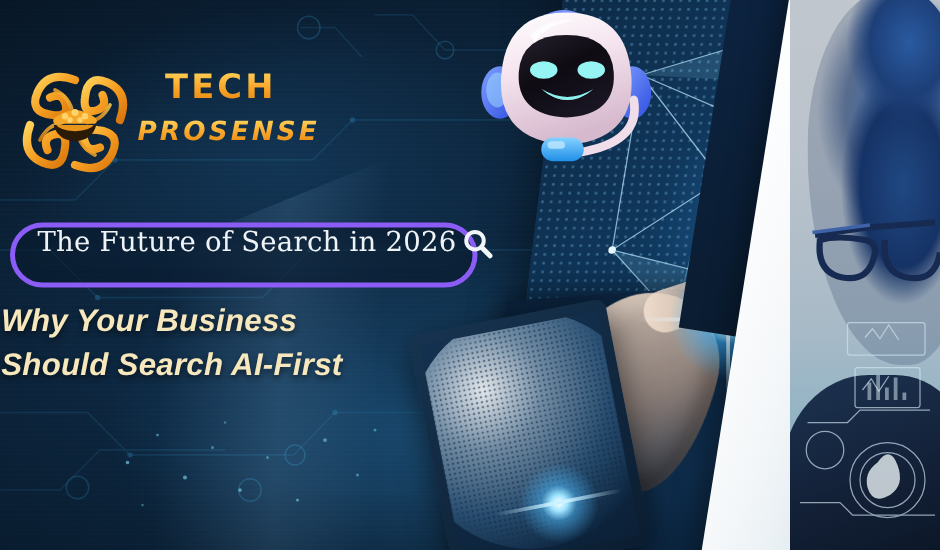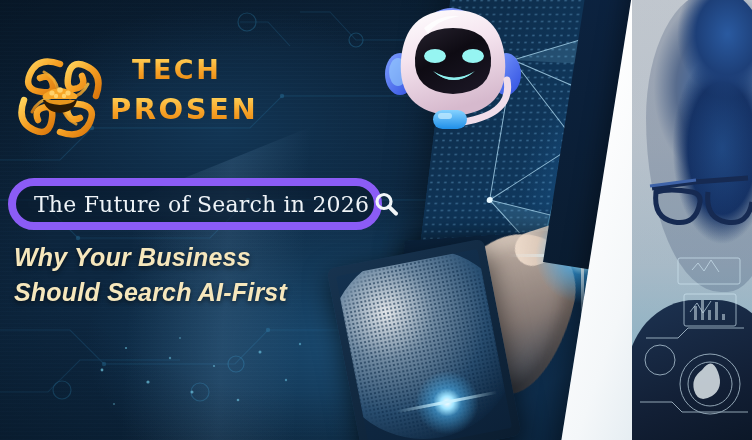--- a/index.html
+++ b/index.html
@@ -27,34 +27,34 @@
   
   .logo-wrap{position:absolute;left:14px;top:52px;width:250px;height:92px;}
   .logo-mark{position:absolute;left:0;top:2px;width:92px;height:88px;}
   .logo-text{position:absolute;left:96px;top:4px;width:150px;height:86px;
     font-family:"DejaVu Sans",sans-serif;}
   .logo-line{display:block;font-weight:bold;letter-spacing:2.5px;
     background:linear-gradient(180deg,#ffd45c 0%,#f9a72b 52%,#e8860f 100%);
     -webkit-background-clip:text;background-clip:text;color:transparent;
     text-shadow:none;line-height:1;}
   .logo-tech{font-size:27px;margin-left:22px;}
-  .logo-pro{font-size:29px;margin-top:12px;}
+  .logo-pro{font-size:21px;margin-top:12px;font-style:italic;}
 
   
   .search{position:absolute;left:8px;top:178px;width:374px;height:52px;
-    border:8px solid #8b5cf6;border-radius:26px;
+    border:4px solid #8b5cf6;border-radius:26px;
     background:rgba(9,28,46,.62);
     box-shadow:0 0 10px rgba(10,28,48,.6) inset;
-    display:flex;align-items:center;padding:0 18px;box-sizing:border-box;}
+    display:flex;padding:0 18px;box-sizing:border-box;}
   .search-text{flex:1;font-family:"DejaVu Serif",serif;font-size:22px;color:#eef3f7;
     letter-spacing:.2px;white-space:nowrap;}
   .search-icon{width:26px;height:26px;flex:0 0 26px;margin-left:4px;}
 
   
-  .headline{position:absolute;left:14px;top:240px;width:350px;
+  .headline{position:absolute;left:1px;top:240px;width:350px;
     font-family:"Liberation Sans",sans-serif;font-weight:bold;font-style:italic;
     font-size:25px;line-height:1.38;color:#f6e7bc;letter-spacing:.2px;
     text-shadow:0 2px 5px rgba(0,0,0,.55);}
   .headline .l2{display:block;}
 
   
   .collage{position:absolute;left:300px;top:0;width:452px;height:440px;}
 
   
   .techwall{position:absolute;left:130px;top:-10px;width:330px;height:350px;

